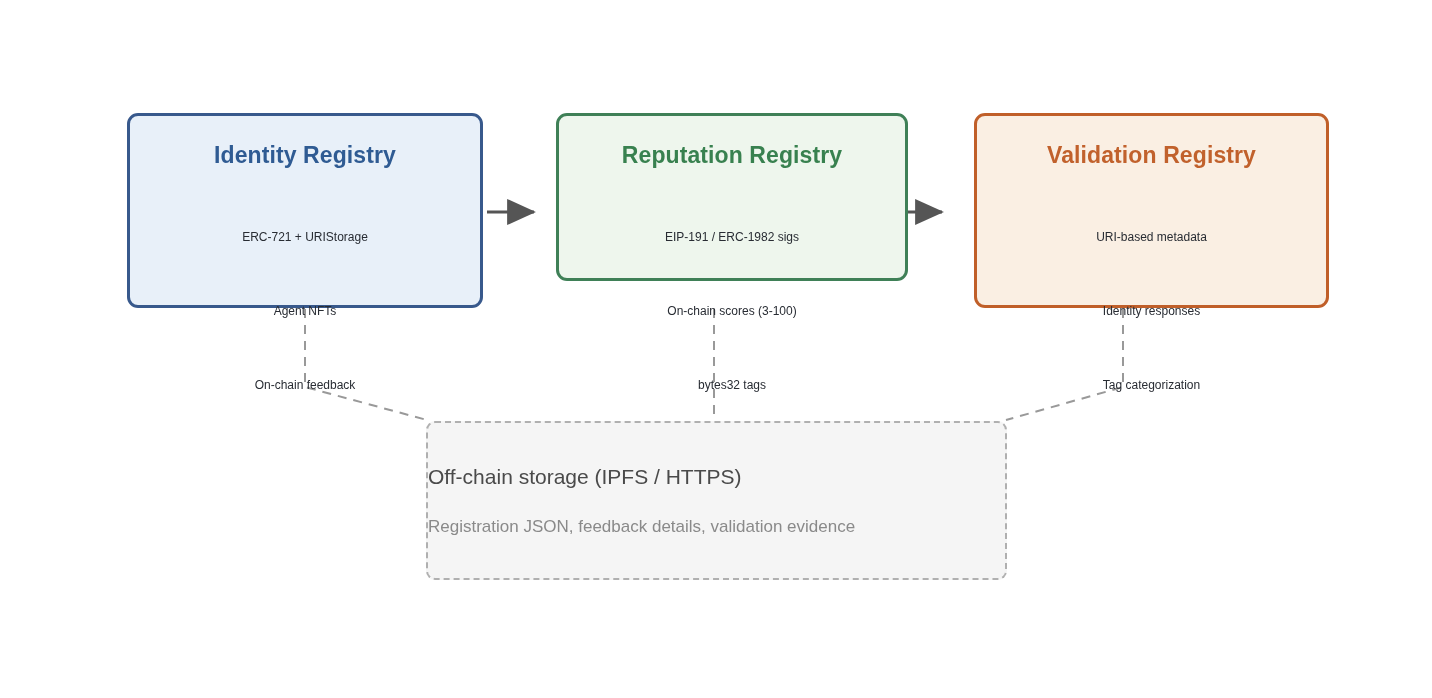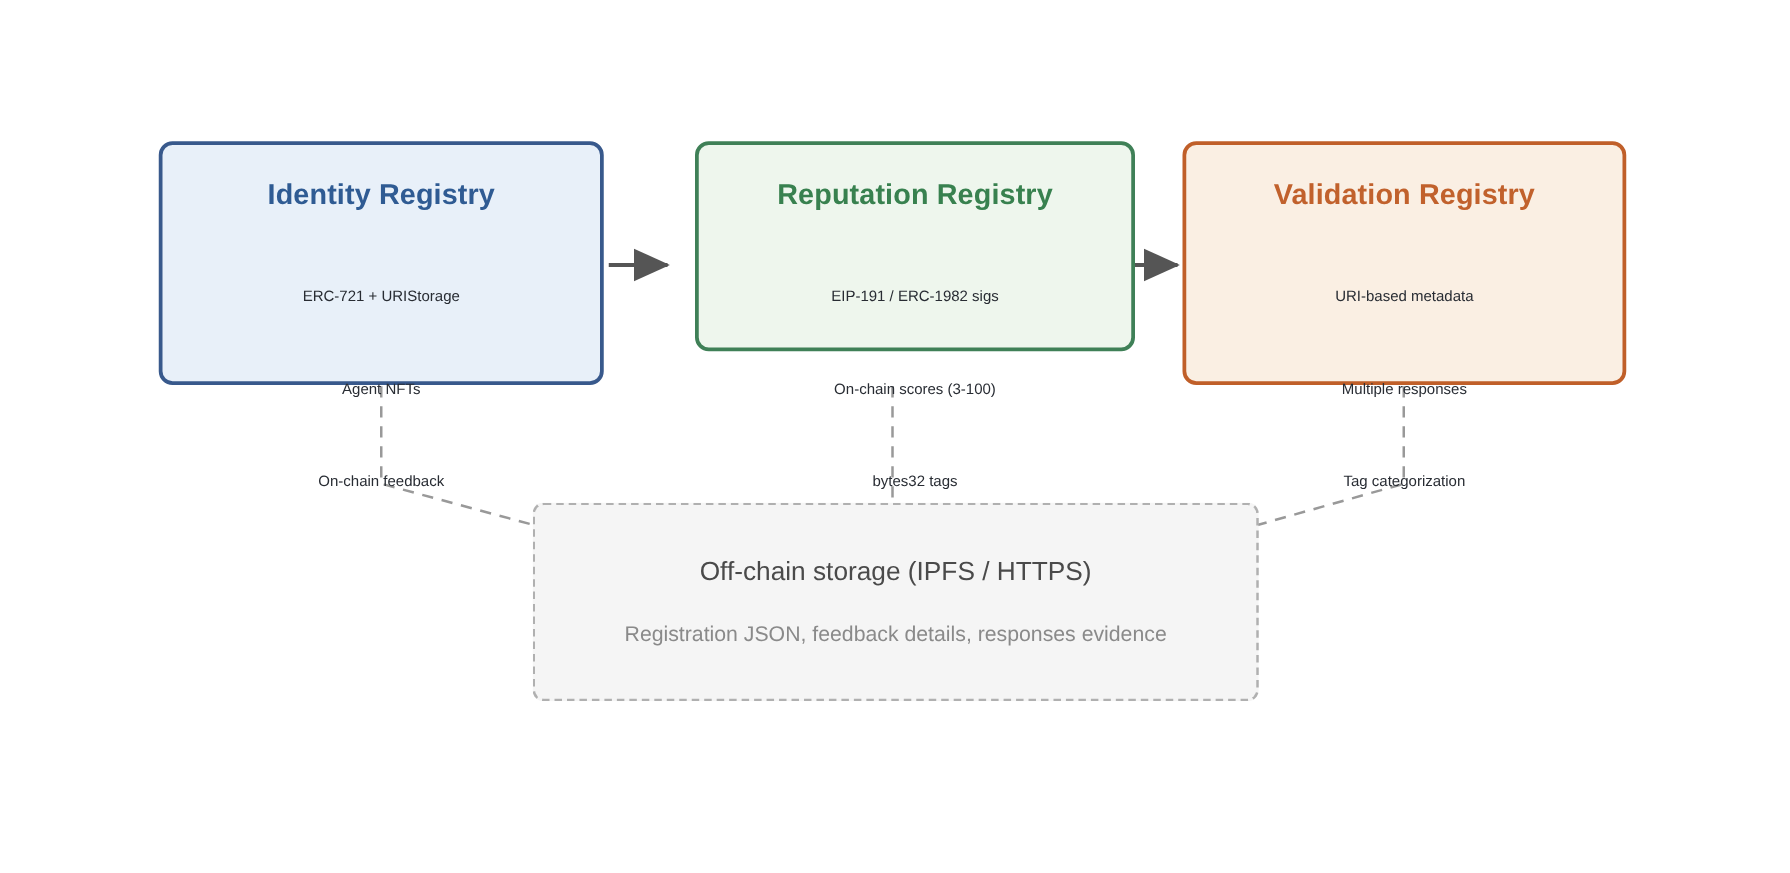--- a/index.html
+++ b/index.html
@@ -70,37 +70,36 @@
   
   #box-reputation {
     left: 556px; top: 113px; width: 352px; height: 168px;
     background: #eef6ed;
     border-color: #3f8057;
   }
   #box-reputation .reg-title { color: #38814f; }
 
   
   #box-validation {
-    left: 946px; top: 113px; width: 355px; height: 195px;
+    left: 974px; top: 113px; width: 355px; height: 195px;
     background: #faefe3;
     border-color: #c05f29;
   }
   #box-validation .reg-title { color: #c1612c; }
 
   
   #box-offchain {
     position: absolute;
     box-sizing: border-box;
-    left: 426px; top: 402px; width: 581px; height: 159px;
+    left: 426px; top: 421px; width: 581px; height: 159px;
     background: #f5f5f5;
     border: 2px dashed #b0b0b0;
     border-radius: 9px;
     display: flex;
     flex-direction: column;
-    align-items: center;
     justify-content: center;
     z-index: 2;
   }
   #box-offchain .off-title {
     font-size: 21px;
     color: #4a4a4a;
     line-height: 1;
     margin-bottom: 31px;
     white-space: nowrap;
   }
@@ -144,22 +143,22 @@
   <div class="reg-box" id="box-reputation">
     <div class="reg-title">Reputation Registry</div>
     <div class="reg-line">EIP-191 / ERC-1982 sigs</div>
     <div class="reg-line">On-chain scores (3-100)</div>
     <div class="reg-line">bytes32 tags</div>
   </div>
 
   <div class="reg-box" id="box-validation">
     <div class="reg-title">Validation Registry</div>
     <div class="reg-line">URI-based metadata</div>
-    <div class="reg-line">Multiple responses</div>
+    <div class="reg-line">Identity responses</div>
     <div class="reg-line">Tag categorization</div>
   </div>
 
   <div id="box-offchain">
     <div class="off-title">Off-chain storage (IPFS / HTTPS)</div>
-    <div class="off-sub">Registration JSON, feedback details, responses evidence</div>
+    <div class="off-sub">Registration JSON, feedback details, validation evidence</div>
   </div>
 
 </div>
 
 </body></html>

